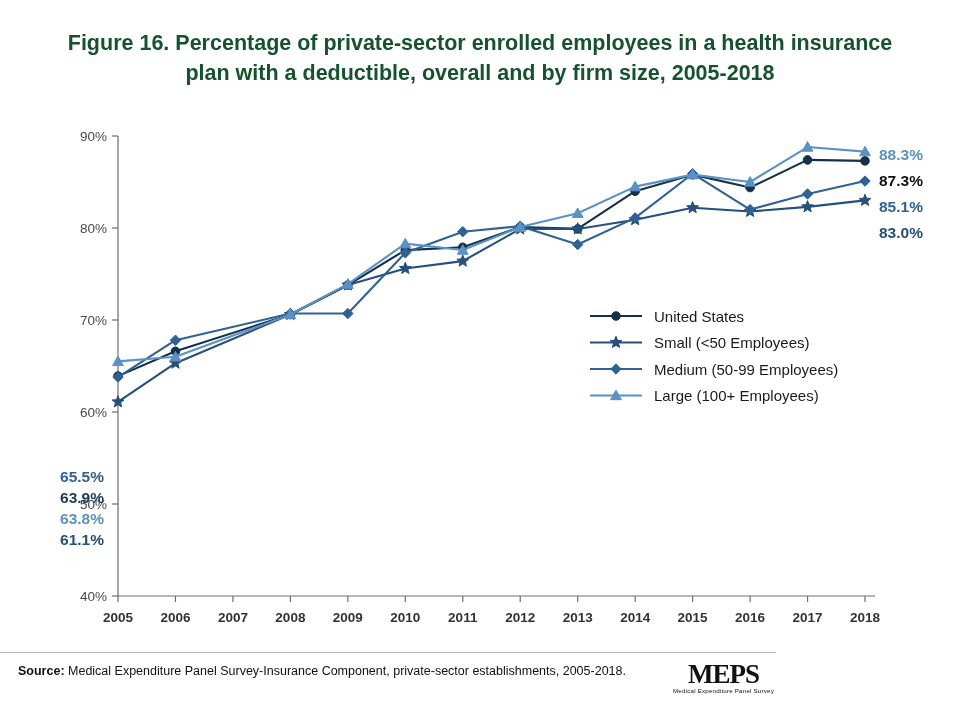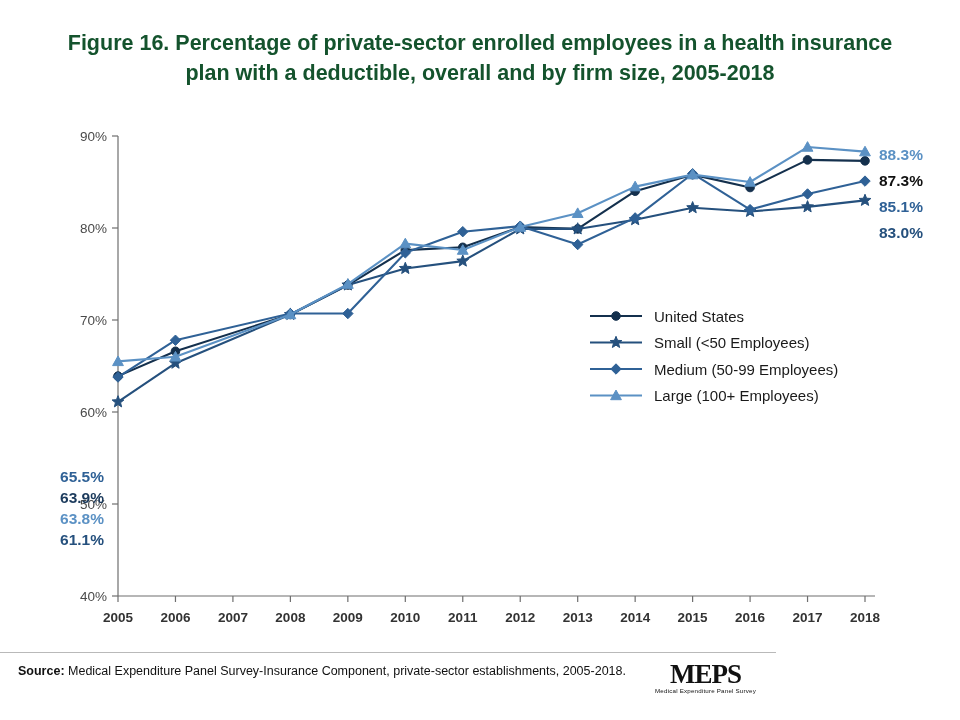--- a/index.html
+++ b/index.html
@@ -33,21 +33,21 @@
   }
   #footer .line{
     font-size:12.5px;
     color:#111;
     margin-left:18px;
   }
   #footer .line.l1{margin-top:11px;}
   #footer .line.l2{margin-top:5px;}
   #footer .line b{font-weight:bold;}
   #logos{
-    position:absolute;right:20px;top:8px;
+    position:absolute;right:2px;top:8px;
     display:flex;align-items:center;gap:20px;
   }
   .meps-logo{
     text-align:center;color:#111;
   }
   .meps-logo .big{
     font-family:"Liberation Serif", serif;
     font-weight:bold;font-size:27px;letter-spacing:-1px;
     line-height:26px;
   }

